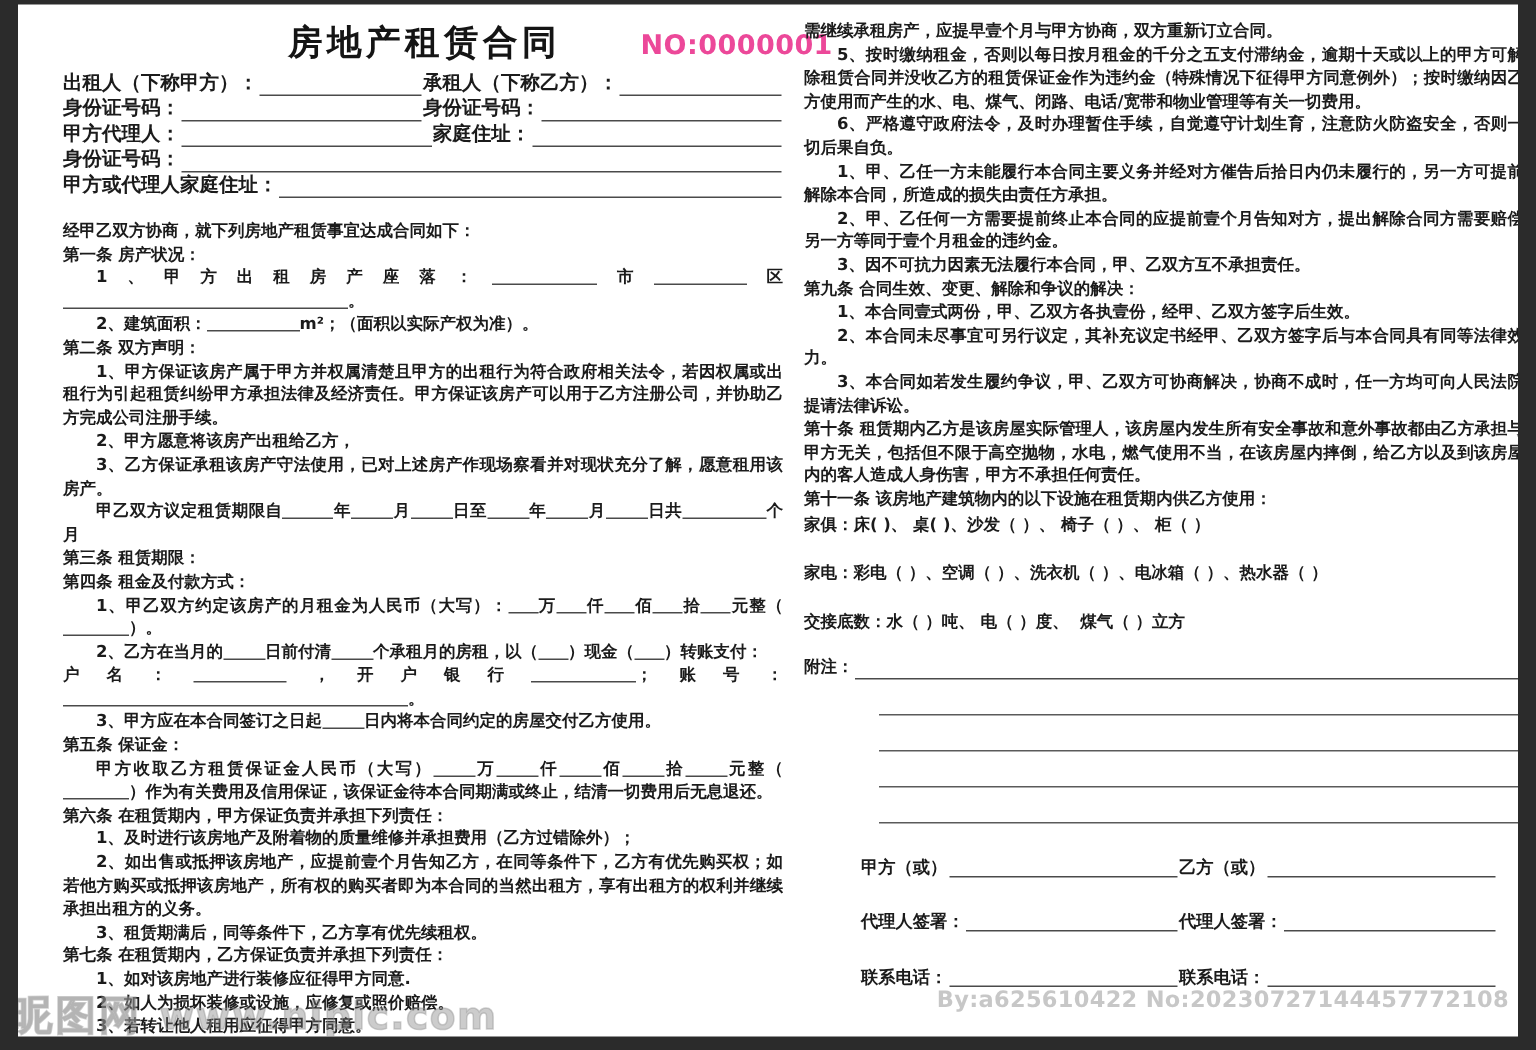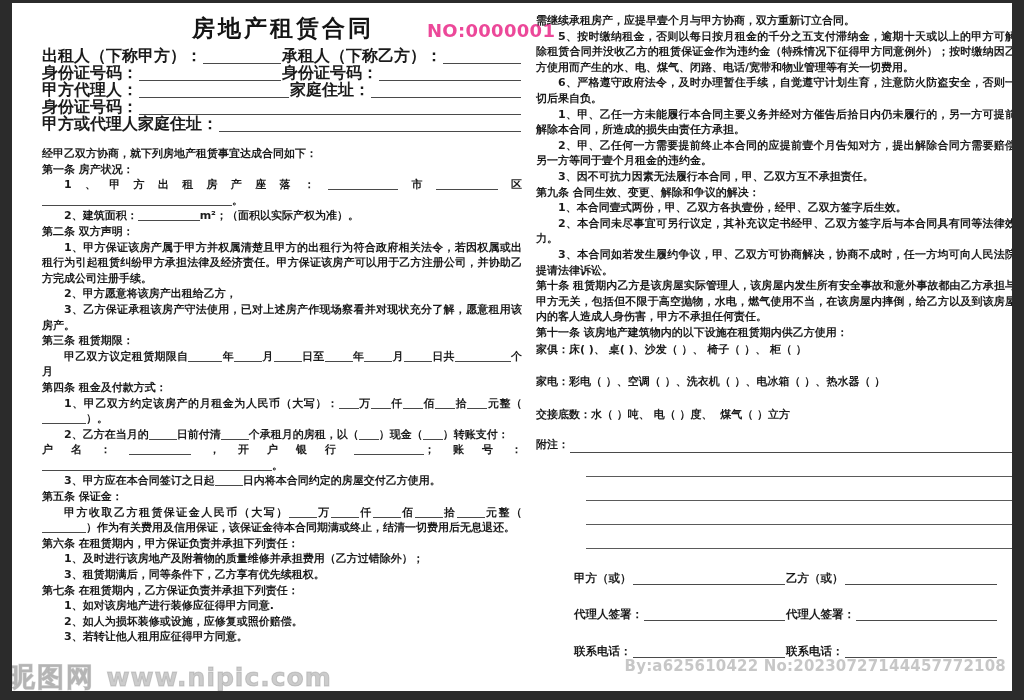--- a/index.html
+++ b/index.html
@@ -43,21 +43,21 @@
     white-space:nowrap;
   }
   .doc-no{
     position:absolute;left:385px;top:7px;
     font-size:18px;font-weight:bold;
     color:#ec4899;
     letter-spacing:.3px;
     white-space:nowrap;
   }
 
-  .hdr{font-size:16px;font-weight:bold;line-height:17px;}
+  .hdr{font-size:13px;font-weight:bold;line-height:17px;}
   .hdr-row{display:flex;align-items:flex-end;white-space:nowrap;}
   .hl{flex:0 0 auto;}
   .ln{
     border-bottom:1px solid #4a4a4a;
     height:13px;
     flex:1 1 auto;
     min-width:8px;
     margin:0 1px;
   }
 
@@ -182,24 +182,24 @@
 
         <p class="p ind">
           <span>2、建筑面积：</span><span class="u w62"></span><span>m²；（面积以实际产权为准）。</span>
         </p>
 
         <p class="p">第二条 双方声明：</p>
         <p class="p ind">1、甲方保证该房产属于甲方并权属清楚且甲方的出租行为符合政府相关法令，若因权属或出租行为引起租赁纠纷甲方承担法律及经济责任。甲方保证该房产可以用于乙方注册公司，并协助乙方完成公司注册手续。</p>
         <p class="p ind">2、甲方愿意将该房产出租给乙方，</p>
         <p class="p ind">3、乙方保证承租该房产守法使用，已对上述房产作现场察看并对现状充分了解，愿意租用该房产。</p>
 
+        <p class="p ind">
+          <span>甲乙双方议定租赁期限自</span><span class="u w34"></span><span>年</span><span class="u w28"></span><span>月</span><span class="u w28"></span><span>日至</span><span class="u w28"></span><span>年</span><span class="u w28"></span><span>月</span><span class="u w28"></span><span>日共</span><span class="u w56"></span><span>个月</span>
+        </p>
         <p class="p">第三条 租赁期限：</p>
-        <p class="p ind">
-          <span>甲乙双方议定租赁期限自</span><span class="u w34"></span><span>年</span><span class="u w28"></span><span>月</span><span class="u w28"></span><span>日至</span><span class="u w28"></span><span>年</span><span class="u w28"></span><span>月</span><span class="u w28"></span><span>日共</span><span class="u w56"></span><span>个月</span>
-        </p>
 
         <p class="p">第四条 租金及付款方式：</p>
         <p class="p ind">
           <span>1、甲乙双方约定该房产的月租金为人民币（大写）：</span><span class="u w20"></span><span>万</span><span class="u w20"></span><span>仟</span><span class="u w20"></span><span>佰</span><span class="u w20"></span><span>拾</span><span class="u w20"></span><span>元整（</span><span class="u w44"></span><span>）。</span>
         </p>
         <p class="p ind">
           <span>2、乙方在当月的</span><span class="u w28"></span><span>日前付清</span><span class="u w28"></span><span>个承租月的房租，以（</span><span class="u w20"></span><span>）现金（</span><span class="u w20"></span><span>）转账支付：</span>
         </p>
         <p class="p hang">
           <span>户名：</span><span class="u w62"></span><span>，开户银行</span><span class="u w70"></span><span>；账号：</span><span class="u w230"></span><span>。</span>
@@ -208,20 +208,21 @@
           <span>3、甲方应在本合同签订之日起</span><span class="u w28"></span><span>日内将本合同约定的房屋交付乙方使用。</span>
         </p>
 
         <p class="p">第五条 保证金：</p>
         <p class="p ind">
           <span>甲方收取乙方租赁保证金人民币（大写）</span><span class="u w28"></span><span>万</span><span class="u w28"></span><span>仟</span><span class="u w28"></span><span>佰</span><span class="u w28"></span><span>拾</span><span class="u w28"></span><span>元整（</span><span class="u w44"></span><span>）作为有关费用及信用保证，该保证金待本合同期满或终止，结清一切费用后无息退还。</span>
         </p>
 
         <p class="p">第六条 在租赁期内，甲方保证负责并承担下列责任：</p>
         <p class="p ind">1、及时进行该房地产及附着物的质量维修并承担费用（乙方过错除外）；</p>
+        <p class="p ind">2、如出售或抵押该房地产，应提前壹个月告知乙方，在同等条件下，乙方有优先购买权；如若他方购买或抵押该房地产，所有权的购买者即为本合同的当然出租方，享有出租方的权利并继续承担出租方的义务。</p>
         <p class="p ind">3、租赁期满后，同等条件下，乙方享有优先续租权。</p>
 
         <p class="p">第七条 在租赁期内，乙方保证负责并承担下列责任：</p>
         <p class="p ind">1、如对该房地产进行装修应征得甲方同意.</p>
         <p class="p ind">2、如人为损坏装修或设施，应修复或照价赔偿。</p>
         <p class="p ind">3、若转让他人租用应征得甲方同意。</p>
 
       </div>
     </div>
 

